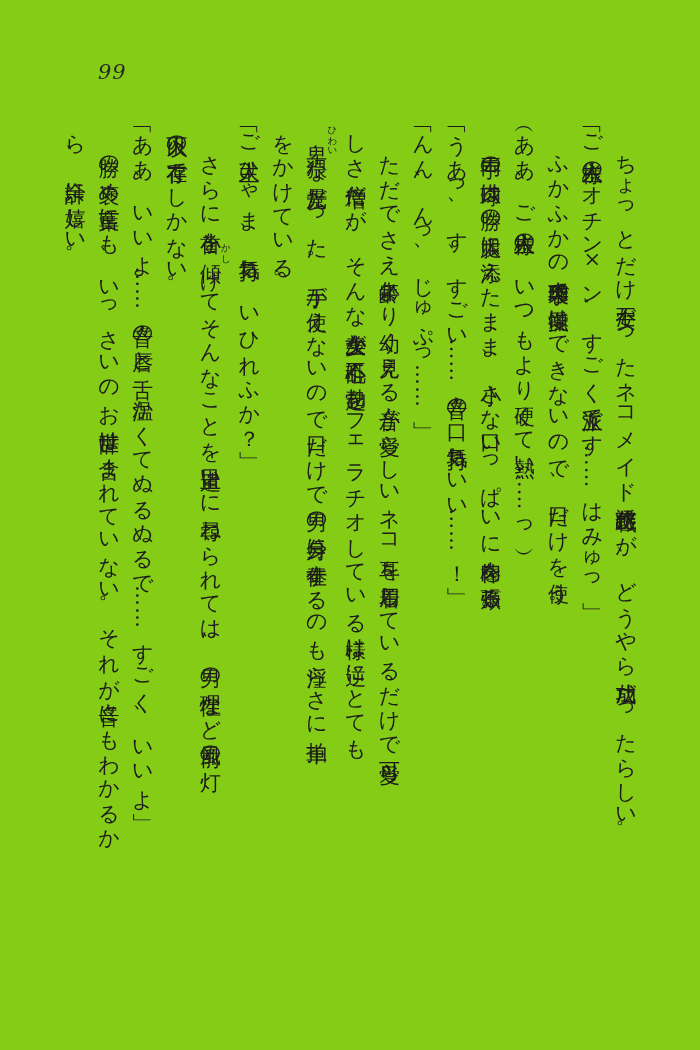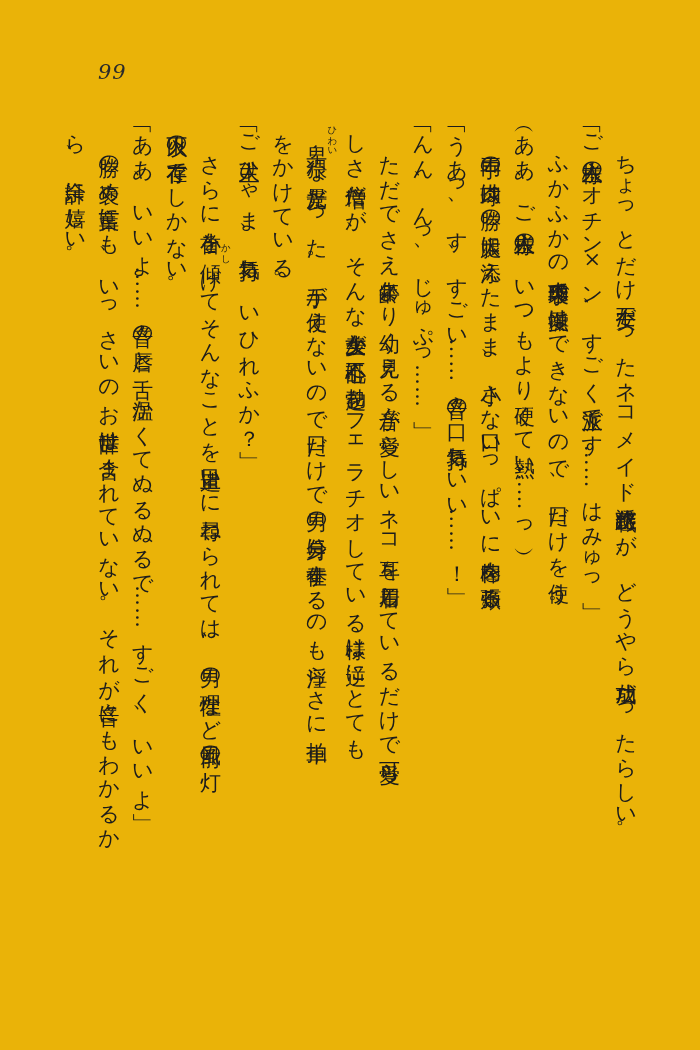--- a/index.html
+++ b/index.html
@@ -4,21 +4,21 @@
 <style>
   html, body {
     margin: 0;
     padding: 0;
     background: #ffffff;
   }
   .page {
     position: relative;
     width: 700px;
     height: 1050px;
-    background: #eab308;
+    background: #84cc16;
     overflow: hidden;
     font-family: "DejaVu Serif", serif;
     color: #1c1c1c;
   }
   .page-number {
     position: absolute;
     left: 98px;
     top: 60px;
     font-size: 21px;
     font-style: italic;

